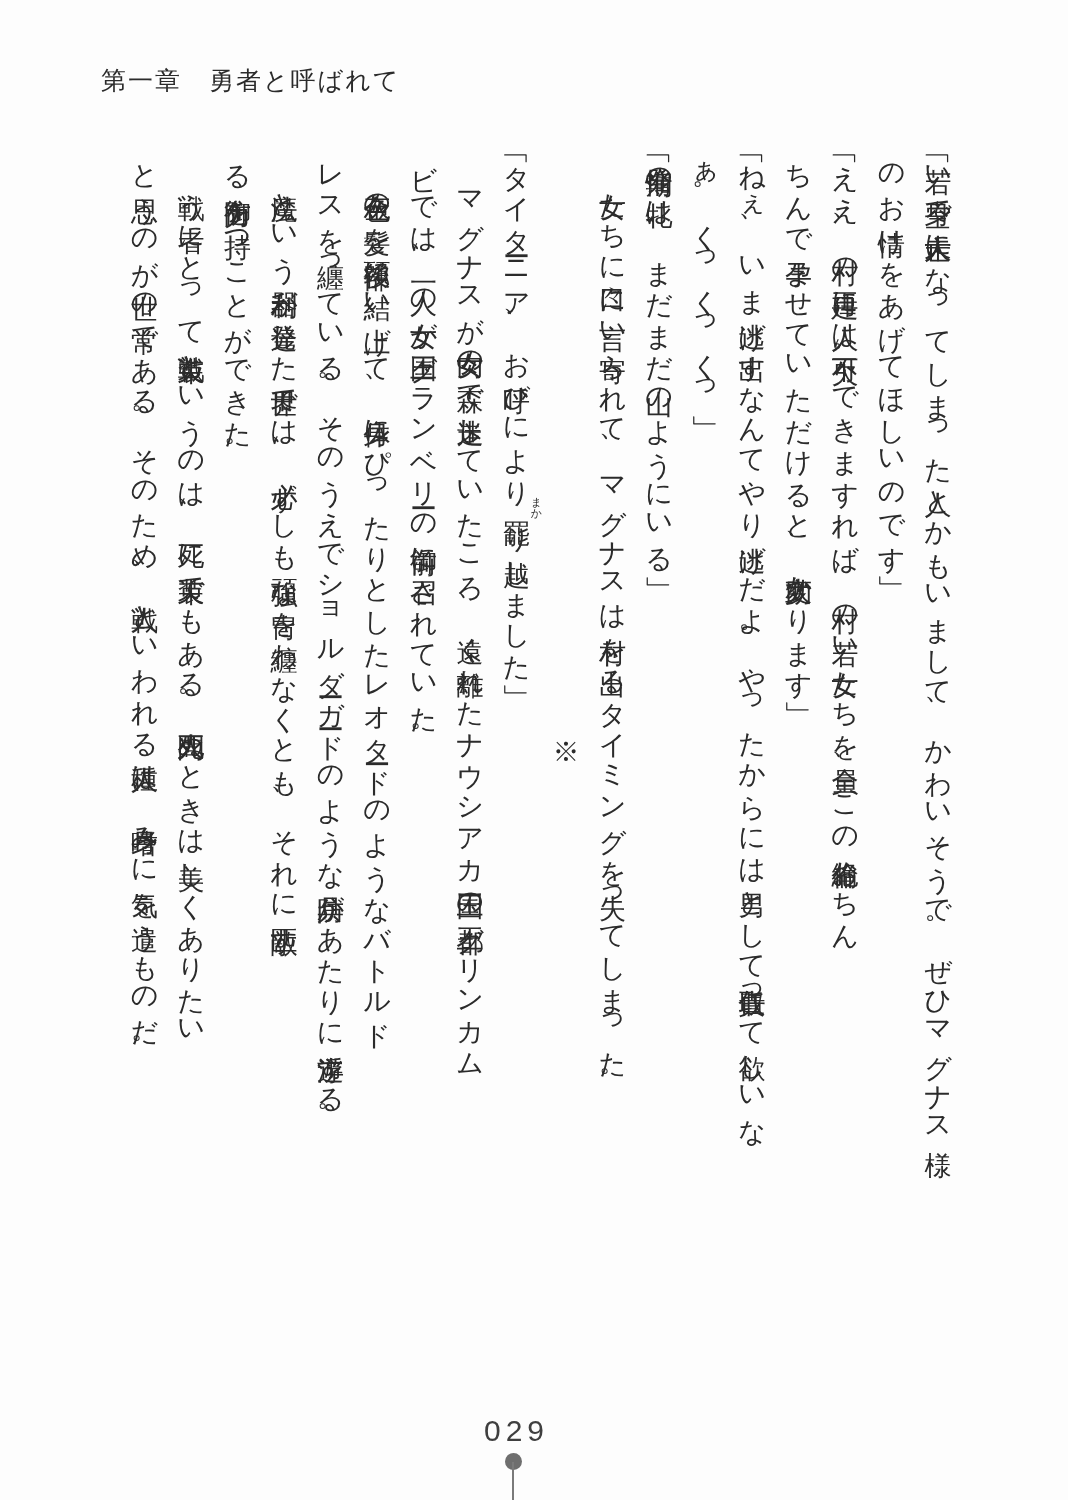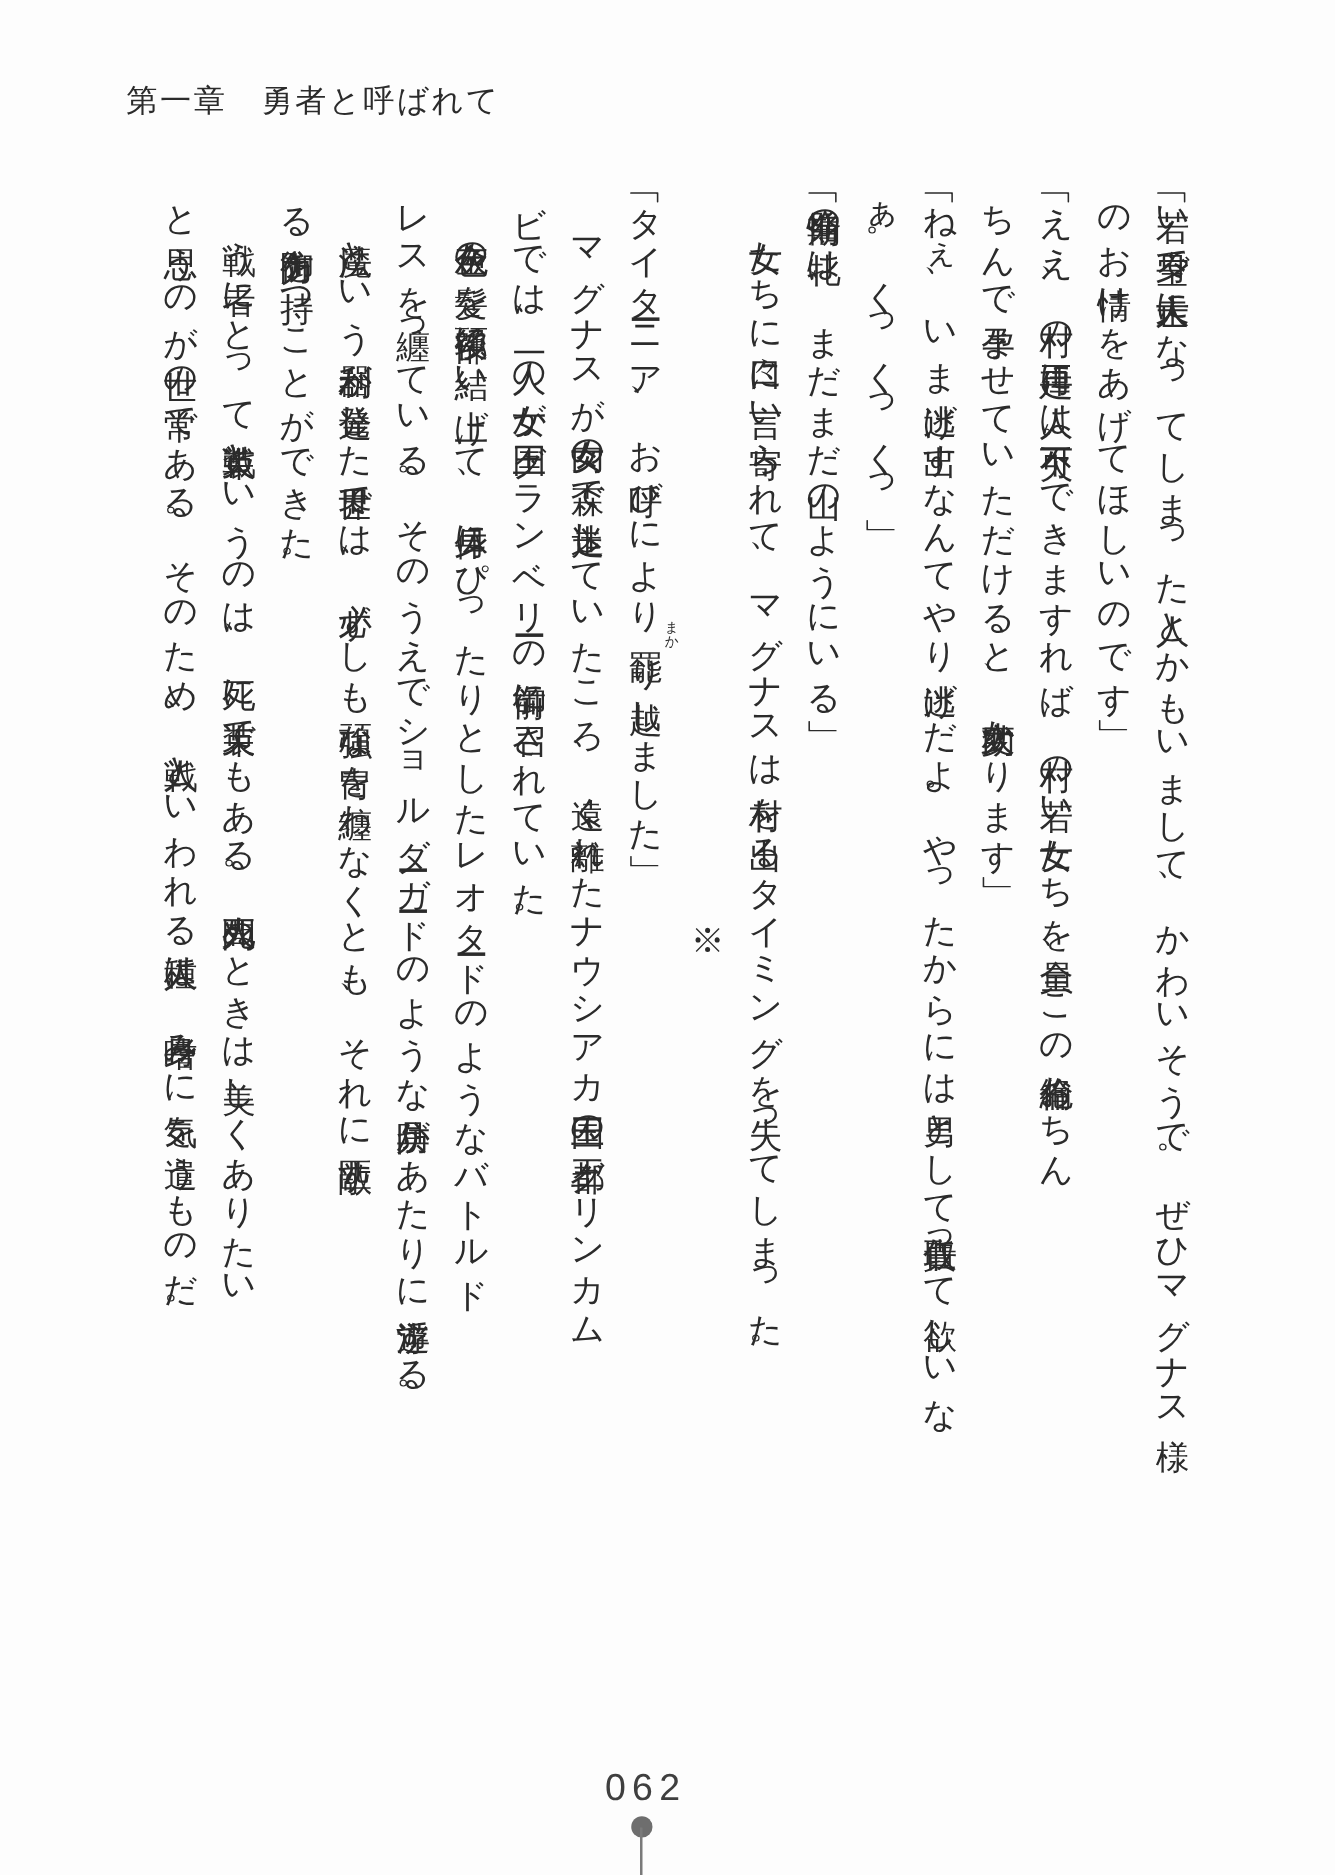--- a/index.html
+++ b/index.html
@@ -100,19 +100,19 @@
       <p class="indent">マグナスが女肉の森で迷走していたころ、遠く離れたナウシアカ王国の王都グリンカム</p>
       <p>ビでは、一人の女が国王グランベリーの御前に召されていた。</p>
       <p class="indent">灰金色の髪を後頭部に結い上げて、身体にぴったりとしたレオタードのようなバトルド</p>
       <p>レスを纏っている。そのうえでショルダーガードのような防具があたりに浮遊する。</p>
       <p class="indent">魔法という利器が発達した世界では、必ずしも頑強な冑を纏わなくとも、それに匹敵す</p>
       <p>る防御力を持つことができた。</p>
       <p class="indent">戦う者にとって戦装束というのは、死に装束でもある。人間死ぬときは美しくありたい</p>
       <p>と思うのが世の常である。そのため、戦人といわれる人種は、身嗜みに気を遣うものだ。</p>
     </div>
 
-  <div class="page-number">062</div>
+  <div class="page-number">029</div>
 
   <div class="bottom-marker-dot"></div>
 
   <div class="bottom-marker-line"></div>
 
 </div>
 
 </body></html>

